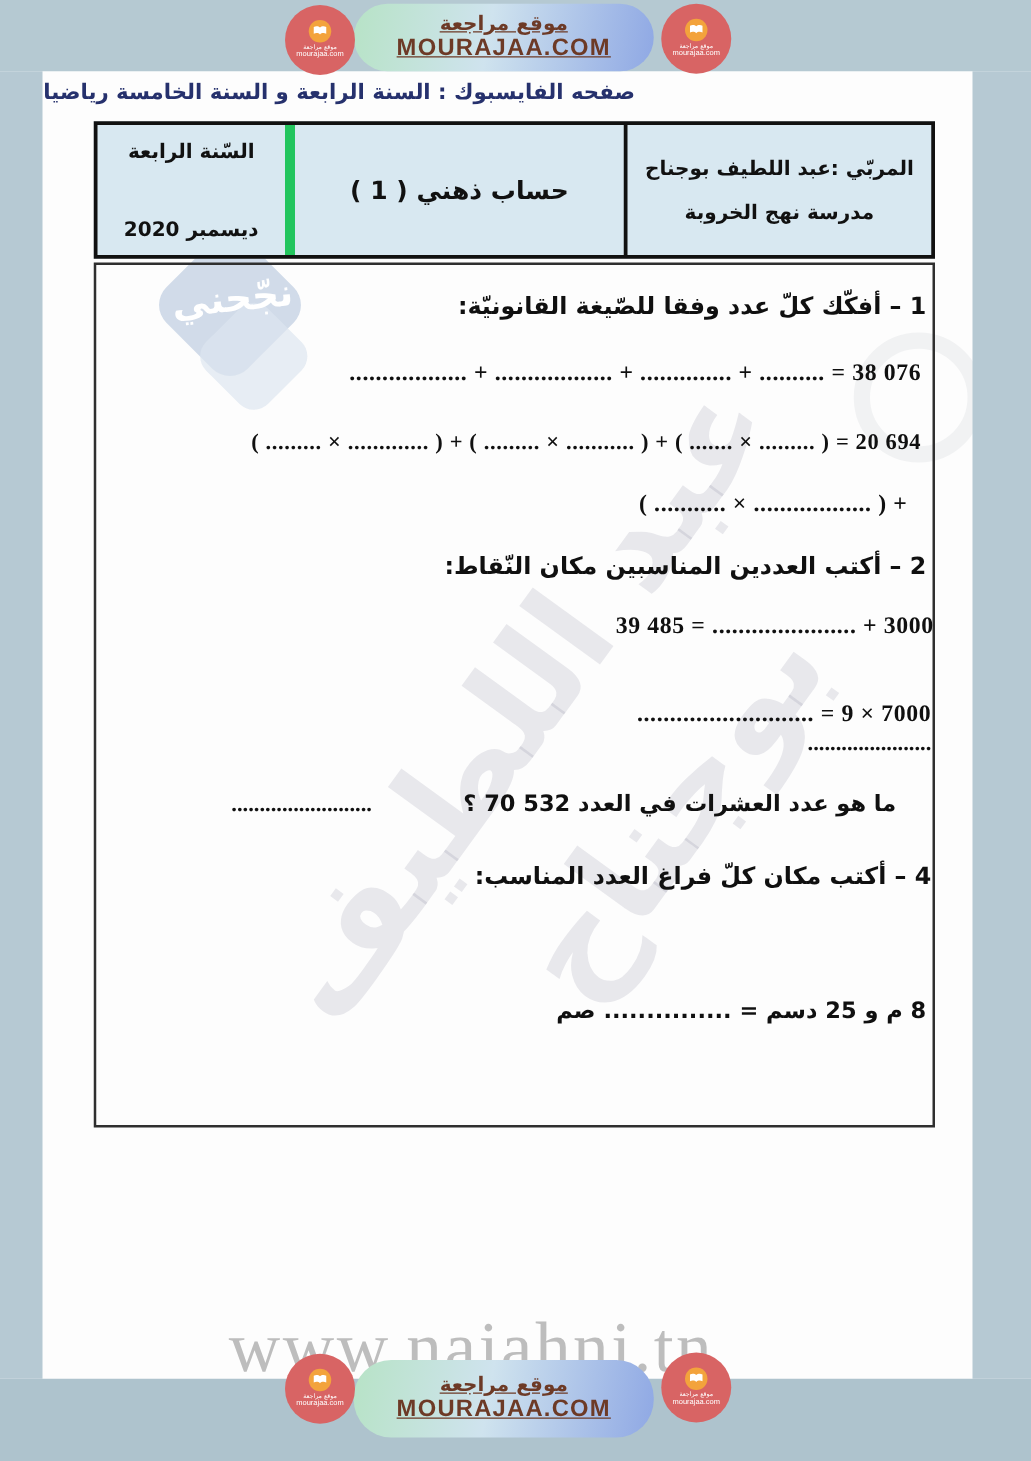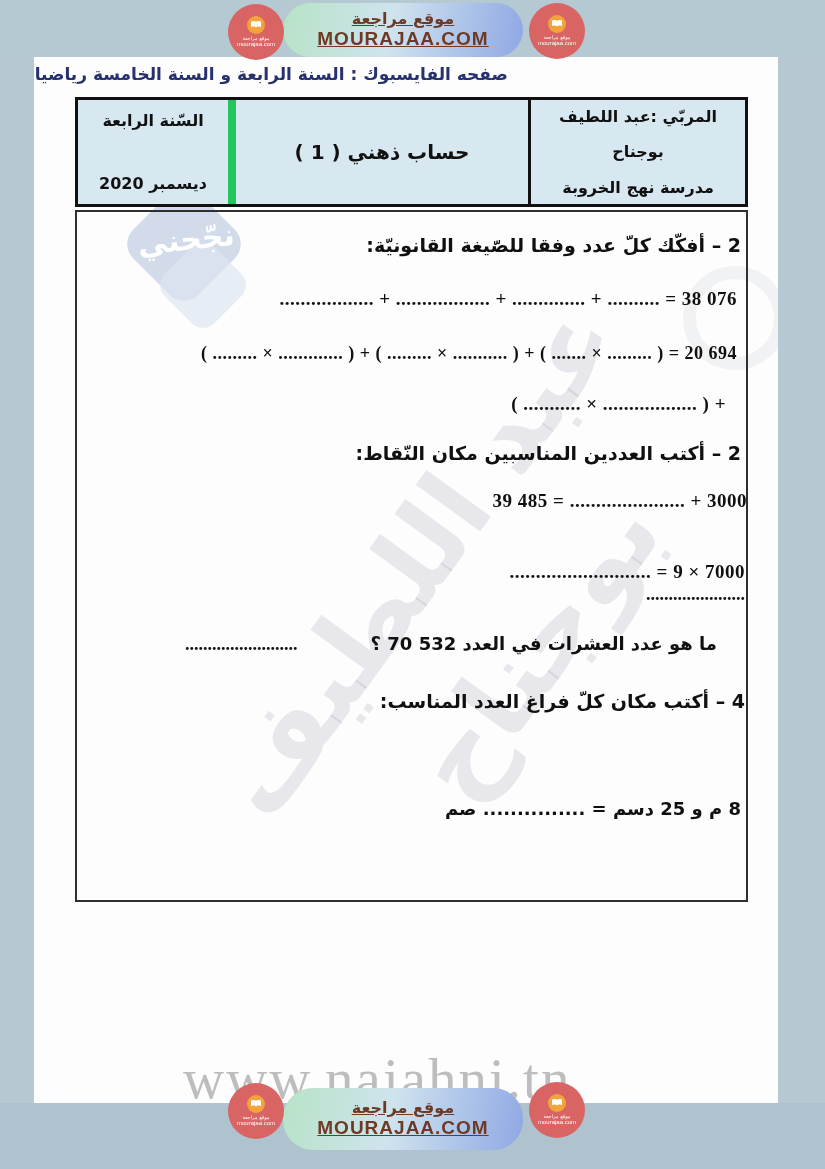--- a/index.html
+++ b/index.html
@@ -33,21 +33,21 @@
 
   
   .fb-line{position:absolute;top:64px;right:317px;white-space:nowrap;direction:rtl;
            font-size:17px;font-weight:bold;color:#26316d;z-index:3;}
 
   
   .hdr{position:absolute;left:75px;top:97px;width:673px;height:110px;display:flex;flex-direction:row-reverse;
        border:3px solid #111;box-sizing:border-box;background:#d8e8f1;z-index:3;}
   .hdr .cell{box-sizing:border-box;display:flex;flex-direction:column;align-items:center;justify-content:center;
              direction:rtl;text-align:center;color:#111;font-weight:bold;}
-  .hdr .c-teacher{width:217px;border-left:3px solid #111;font-size:16px;line-height:2.2;}
+  .hdr .c-teacher{width:246px;border-left:3px solid #111;font-size:16px;line-height:2.2;}
   .hdr .c-title{flex:1;border-left:8px solid #22c55e;font-size:20px;}
   .hdr .c-grade{width:150px;font-size:16px;line-height:2.2;gap:28px;}
 
   
   .box{position:absolute;left:75px;top:210px;width:673px;height:692px;border:2px solid #2f2f2f;
        box-sizing:border-box;background:transparent;z-index:2;}
 
   .row{position:absolute;white-space:nowrap;color:#101010;z-index:3;}
   .ar{direction:rtl;font-weight:bold;font-size:19px;}
   .eq{direction:ltr;font-weight:bold;font-size:19px;font-family:"Liberation Serif",serif;letter-spacing:.5px;}
@@ -120,21 +120,21 @@
       <span>حساب ذهني ( 1 )</span>
     </div>
     <div class="cell c-grade">
       <span>السّنة الرابعة</span>
       <span>ديسمبر 2020</span>
     </div>
   </div>
 
   <div class="box"></div>
 
-  <div class="row ar" style="top:234px;right:84px;">2 – أفكّك كلّ عدد وفقا للصّيغة القانونيّة:</div>
+  <div class="row ar" style="top:234px;right:84px;">1 – أفكّك كلّ عدد وفقا للصّيغة القانونيّة:</div>
   <div class="row eq" style="top:288px;right:88px;">.................. + .................. + .............. + .......... = 38 076</div>
   <div class="row eq" style="top:343px;right:88px;font-size:18px;">( ......... × ............. ) + ( ......... × ........... ) + ( ....... × ......... ) =  20 694</div>
   <div class="row eq" style="top:393px;right:99px;">( ........... × .................. ) +</div>
 
   <div class="row ar" style="top:442px;right:84px;">2 – أكتب العددين المناسبين مكان النّقاط:</div>
   <div class="row eq" style="top:490px;right:78px;">39 485 = ...................... + 3000</div>
   <div class="row eq" style="top:533px;right:80px;margin-top:28px;">........................... = 9 × 7000</div>
 
   <div class="row ex3row" style="top:584px;right:80px;left:185px;">
     <span class="dots">......................</span>

